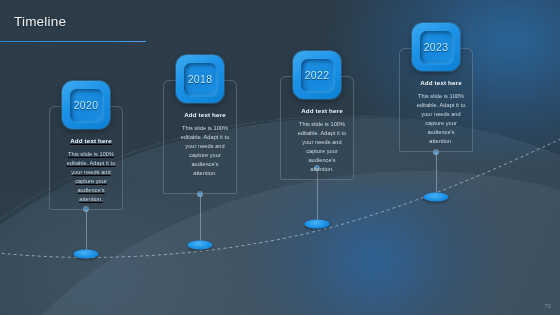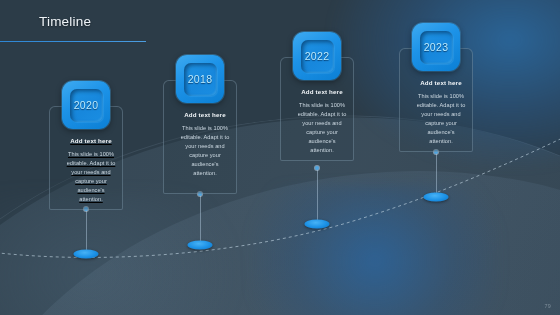--- a/index.html
+++ b/index.html
@@ -49,21 +49,20 @@
     border-radius:50%;
     border-top:1px solid rgba(170,195,215,.13);
     transform:rotate(-7deg);
   }
 
   
   .title{
     position:absolute;left:14px;top:14px;
     font-size:13.5px;color:#eef3f7;letter-spacing:.2px;
     text-shadow:0 1px 2px rgba(0,0,0,.45);
-    margin-left:25px;
   }
   .title-rule{
     position:absolute;left:0px;top:41px;width:146px;height:1.4px;
     background:linear-gradient(90deg,#2e86d4 0%,#3c93dd 70%,#4d9ee0 100%);
   }
 
   
   .path-svg{position:absolute;left:0;top:0;width:560px;height:315px;}
 
   
@@ -172,21 +171,21 @@
       </div>
       <div class="card-head">Add text here</div>
       <div class="card-body">This slide is 100% editable. Adapt it to your needs and capture your audience's attention.</div>
     </div>
   </div>
 
   <div class="node">
     <div class="stem" style="left:317px;top:168px;height:56px;transform:none;"></div>
     <div class="stem-cap" style="left:317px;top:168px;"></div>
     <div class="marker" style="left:317px;top:224px;"></div>
-    <div class="card" style="left:280px;top:57px;height:104px;">
+    <div class="card" style="left:280px;top:76px;height:104px;">
       <div class="badge">
         <div class="badge-inner">
           <span class="badge-year">2022</span>
         </div>
       </div>
       <div class="card-head">Add text here</div>
       <div class="card-body">This slide is 100% editable. Adapt it to your needs and capture your audience's attention.</div>
     </div>
   </div>
 

